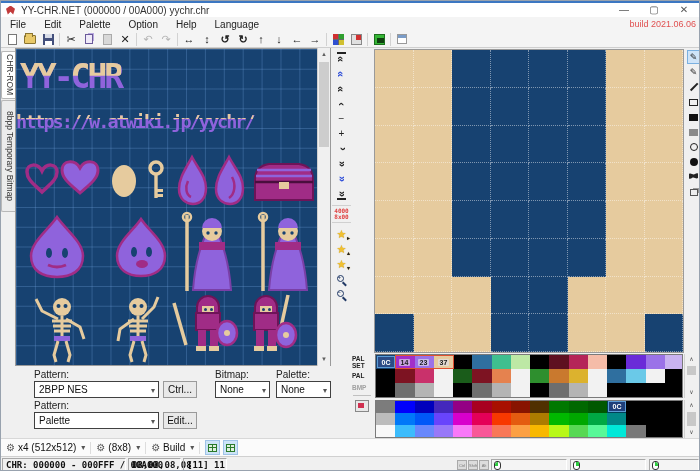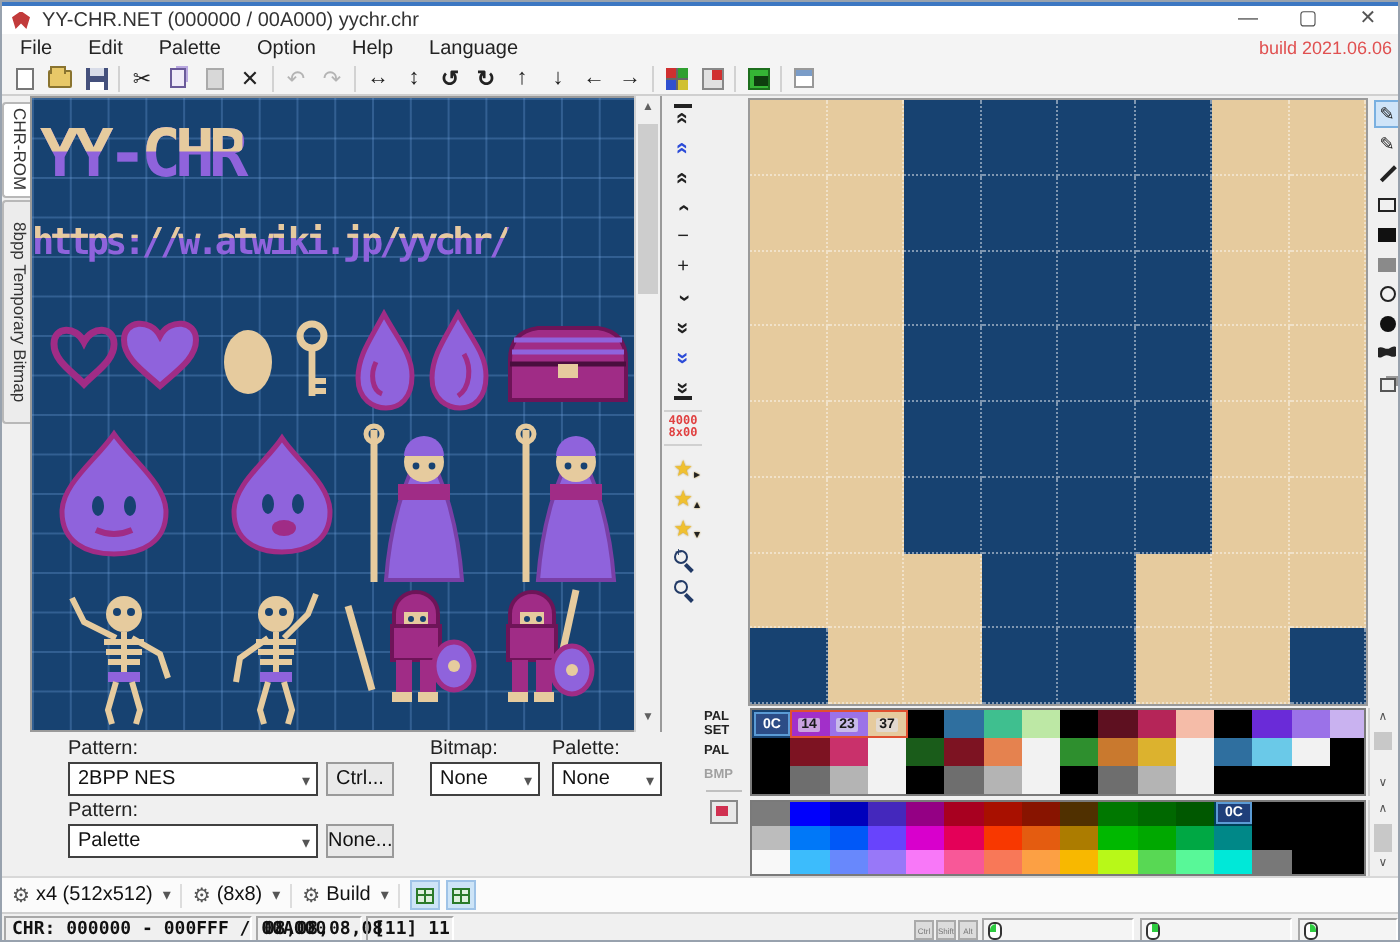--- a/index.html
+++ b/index.html
@@ -720,21 +720,21 @@
     <span>None</span><span class="carr">▾</span>
   </div>
   <div class="abs fld-label" style="left:275px; top:368px;">Palette:</div>
   <div class="combo" style="left:275px; top:380px; width:55px;">
     <span>None</span><span class="carr">▾</span>
   </div>
   <div class="abs fld-label" style="left:33px; top:399px;">Pattern:</div>
   <div class="combo" style="left:33px; top:411px; width:125px;">
     <span>Palette</span><span class="carr">▾</span>
   </div>
-  <div class="pbtn" style="left:162px; top:411px; width:34px;">None...</div>
+  <div class="pbtn" style="left:162px; top:411px; width:34px;">Edit...</div>
 
   <div class="abs" id="zoom-bar">
     <span class="zb-btn">
       <span class="gear">⚙</span>
       <span>x4 (512x512)</span>
       <span class="darr">▾</span>
     </span>
     <span class="zb-sep"></span>
     <span class="zb-btn">
       <span class="gear">⚙</span>

